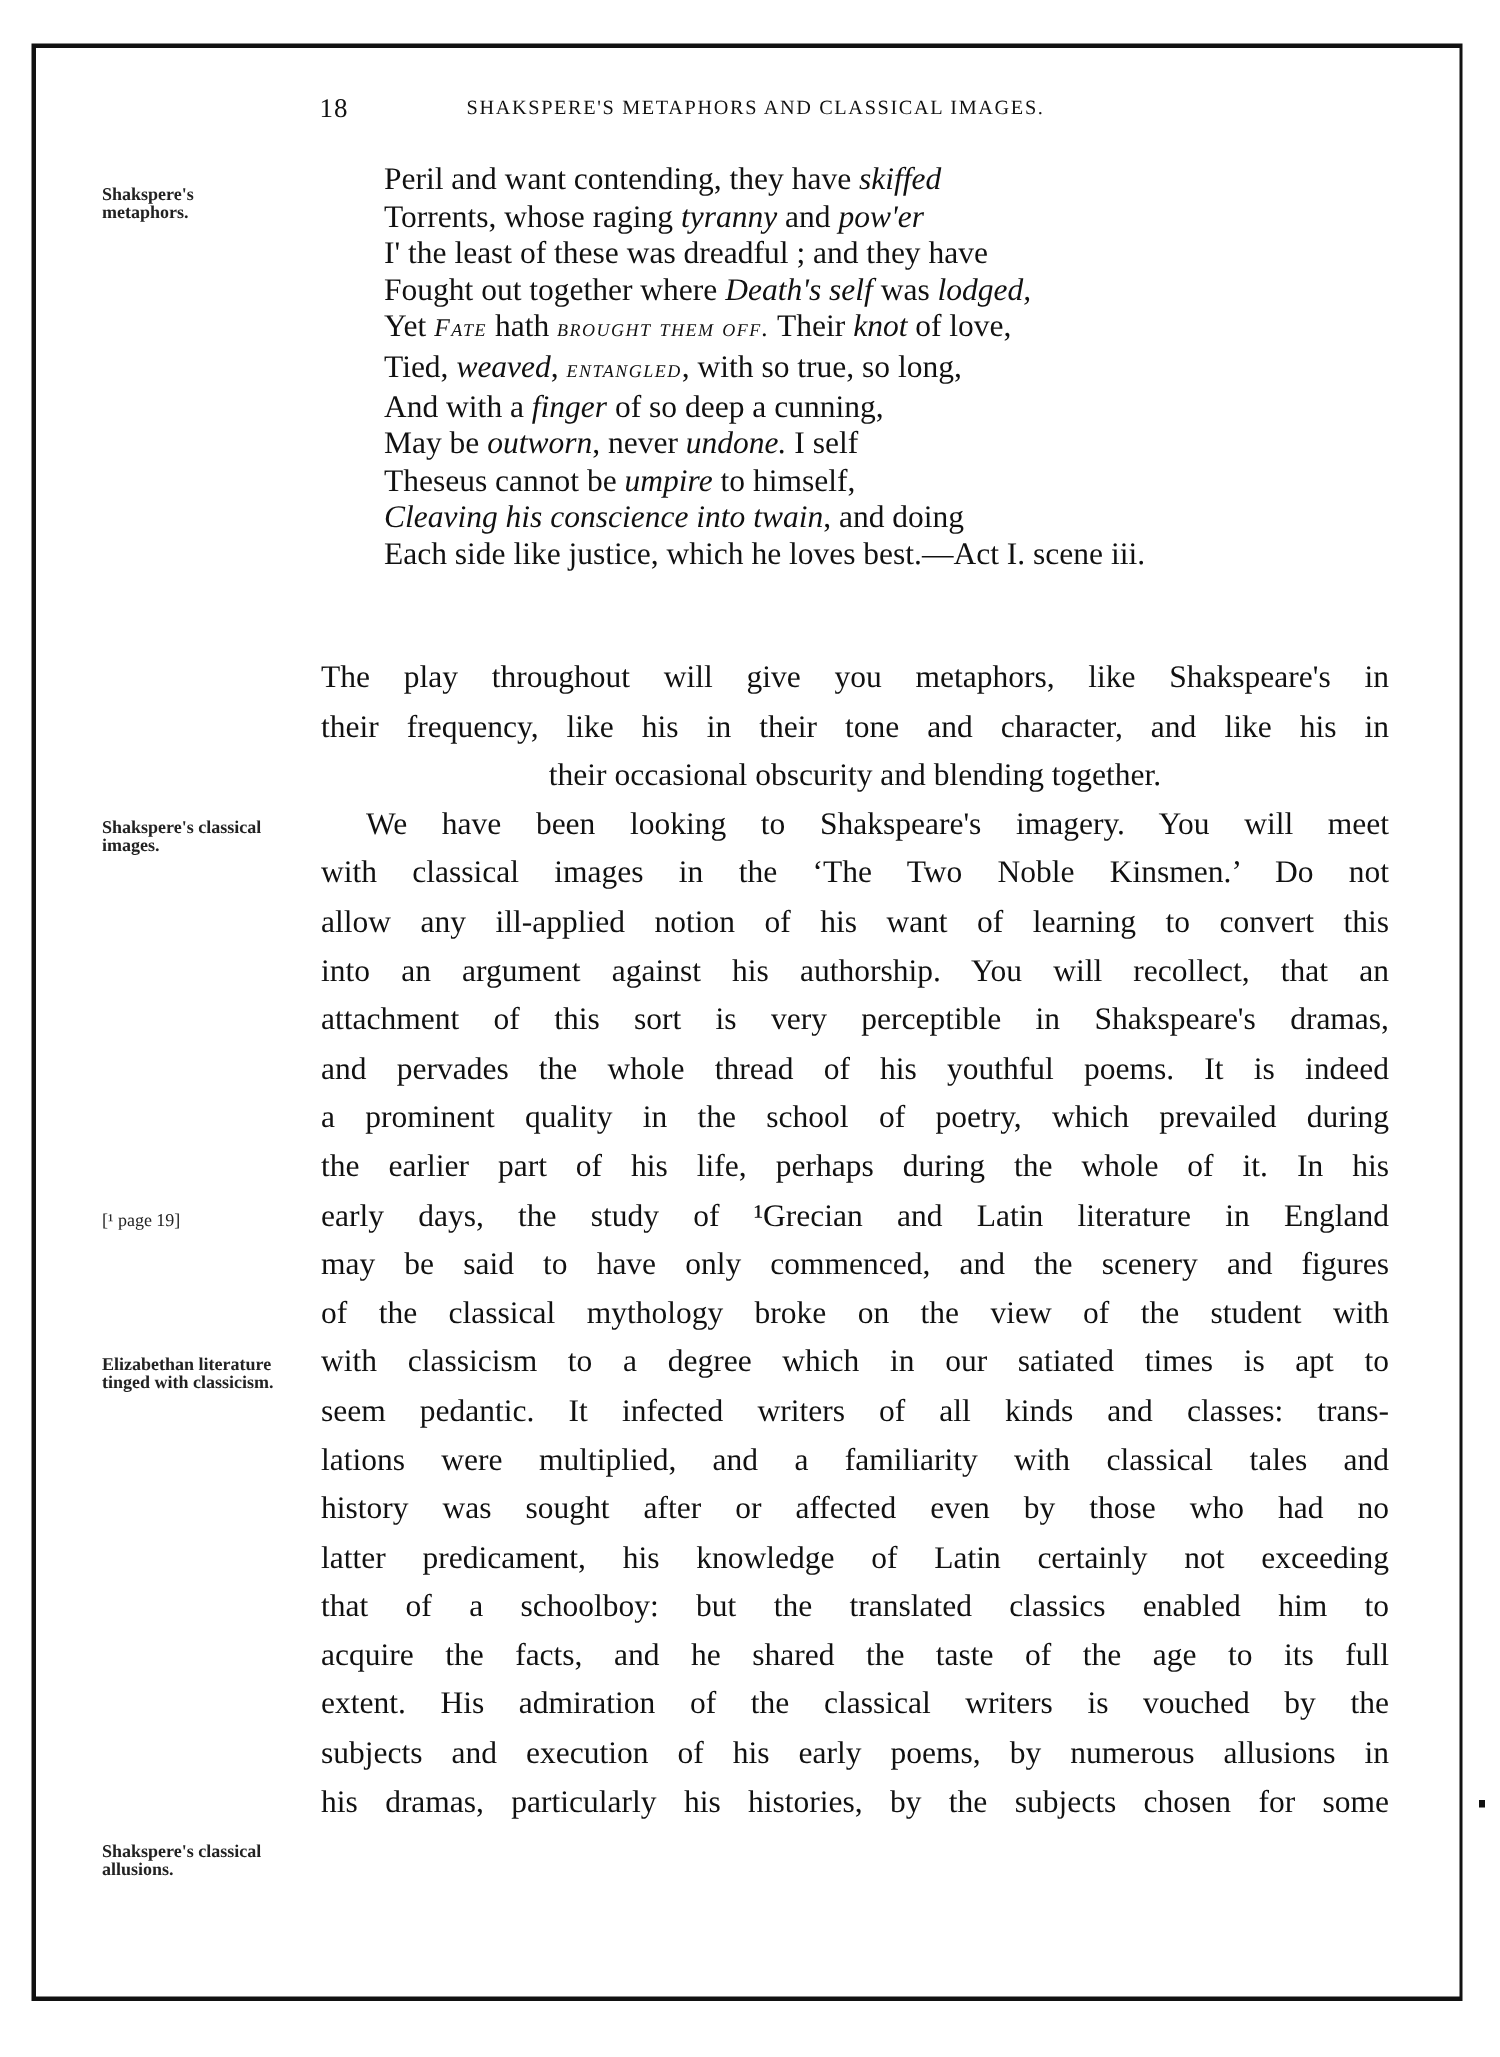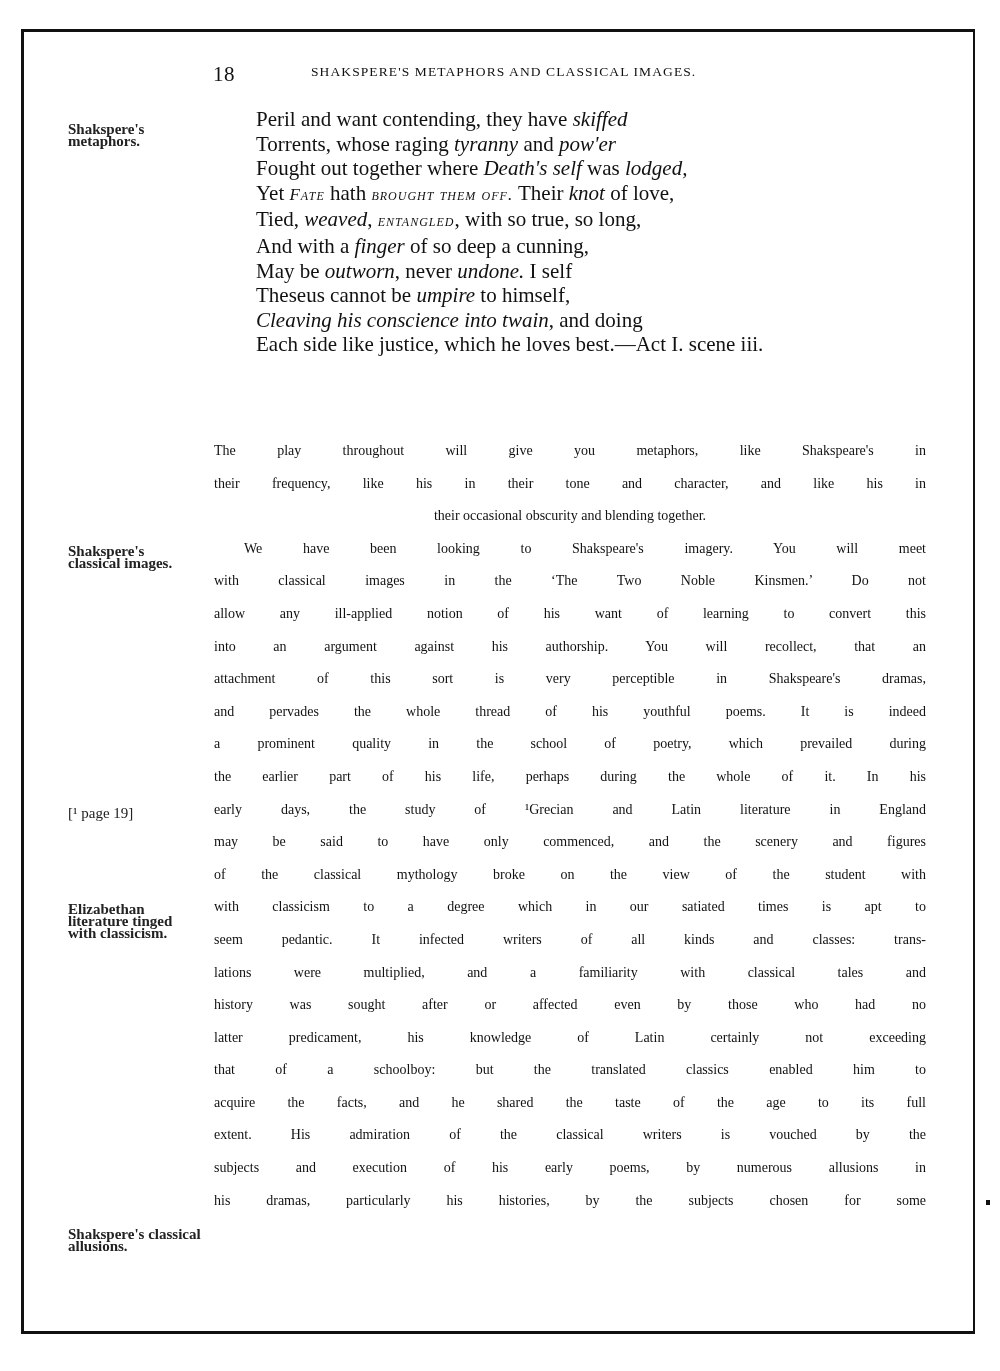--- a/index.html
+++ b/index.html
@@ -1,26 +1,26 @@
 <!DOCTYPE html>
 <html><head>
 <meta charset="utf-8">
 <style>
   html, body { margin: 0; padding: 0; background: #ffffff; }
   body { width: 1000px; height: 1371px; position: relative; overflow: hidden; font-family: "Liberation Serif", "DejaVu Serif", serif; color: #111; }
   .frame { position: absolute; left: 21px; top: 29px; width: 954px; height: 1305px; border: 3px solid #111; border-top-width: 3px; border-right-width: 2px; box-sizing: border-box; }
   .header { position: absolute; top: 62px; left: 213px; width: 700px; height: 22px; font-size: 16px; letter-spacing: 0.6px; }
-  .pagenum { position: absolute; left: 0; top: 0; font-size: 21px; }
+  .pagenum { position: absolute; left: 0; top: 0; font-size: 18px; }
   .running-title { position: absolute; left: 98px; top: 2px; font-variant: small-caps; text-transform: uppercase; font-size: 13.5px; letter-spacing: 1.1px; }
-  .sidenote { position: absolute; left: 68px; font-size: 15px; line-height: 12px; font-weight: bold; color: #222; }
+  .sidenote { position: absolute; left: 68px; font-size: 12px; line-height: 12px; font-weight: bold; color: #222; }
   .verse { position: absolute; left: 256px; top: 107px; font-size: 21px; line-height: 24.6px; }
   .verse .line { white-space: nowrap; }
   .verse i { font-style: italic; }
   .sc { font-variant: small-caps; font-size: 17px; letter-spacing: 1px; font-style: italic; }
-  .prose { position: absolute; left: 214px; width: 712px; top: 435px; font-size: 14px; line-height: 32.6px; text-align: justify; }
+  .prose { position: absolute; left: 214px; width: 712px; top: 435px; font-size: 21px; line-height: 32.6px; text-align: justify; }
   .line-j { display: block; text-align: justify; text-align-last: justify; white-space: nowrap; }
   .line-l { display: block; text-align: center; white-space: nowrap; }
   .dot { position: absolute; left: 986px; top: 1200px; width: 4px; height: 5px; background: #111; }
 </style>
 </head>
 <body>
 
 <div class="frame"></div>
 
 <div class="header">
@@ -30,20 +30,21 @@
 
 <div class="sidenote" style="top:123px;width:90px;">Shakspere's metaphors.</div>
 <div class="sidenote" style="top:545px;width:120px;">Shakspere's classical images.</div>
 <div class="sidenote" style="top:807px;width:120px;font-weight:normal;">[¹ page 19]</div>
 <div class="sidenote" style="top:903px;width:125px;">Elizabethan literature tinged with classicism.</div>
 <div class="sidenote" style="top:1228px;width:140px;">Shakspere's classical allusions.</div>
 
 <div class="verse" id="verse">
     <div class="line"><span>Peril and want contending, they have </span><i>skiffed</i></div>
     <div class="line"><span>Torrents, whose raging </span><i>tyranny</i><span> and </span><i>pow'er</i></div>
+    <div class="line"><span>I' the least of these was dreadful ; and they have</span></div>
     <div class="line"><span>Fought out together where </span><i>Death's self</i><span> was </span><i>lodged,</i></div>
     <div class="line"><span>Yet </span><span class="sc">Fate</span><span> hath </span><span class="sc">brought them off.</span><span>   Their </span><i>knot</i><span> of love,</span></div>
     <div class="line"><span>Tied, </span><i>weaved</i><span>, </span><span class="sc">entangled</span><span>, with so true, so long,</span></div>
     <div class="line"><span>And with a </span><i>finger</i><span> of so deep a cunning,</span></div>
     <div class="line"><span>May be </span><i>outworn</i><span>, never </span><i>undone.</i><span>   I self</span></div>
     <div class="line"><span>Theseus cannot be </span><i>umpire</i><span> to himself,</span></div>
     <div class="line"><i>Cleaving his conscience into twain</i><span>, and doing</span></div>
     <div class="line"><span>Each side like justice, which he loves best.—Act I. scene iii.</span></div>
   </div>
 

